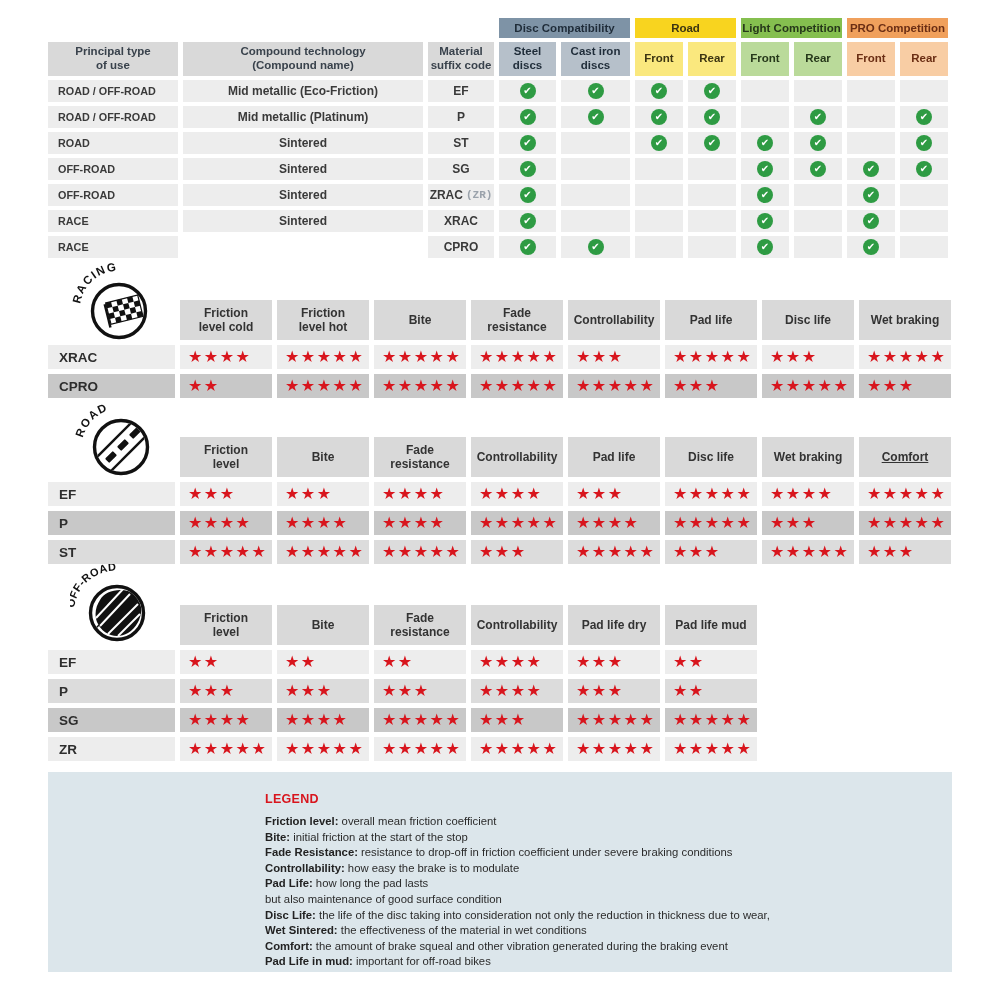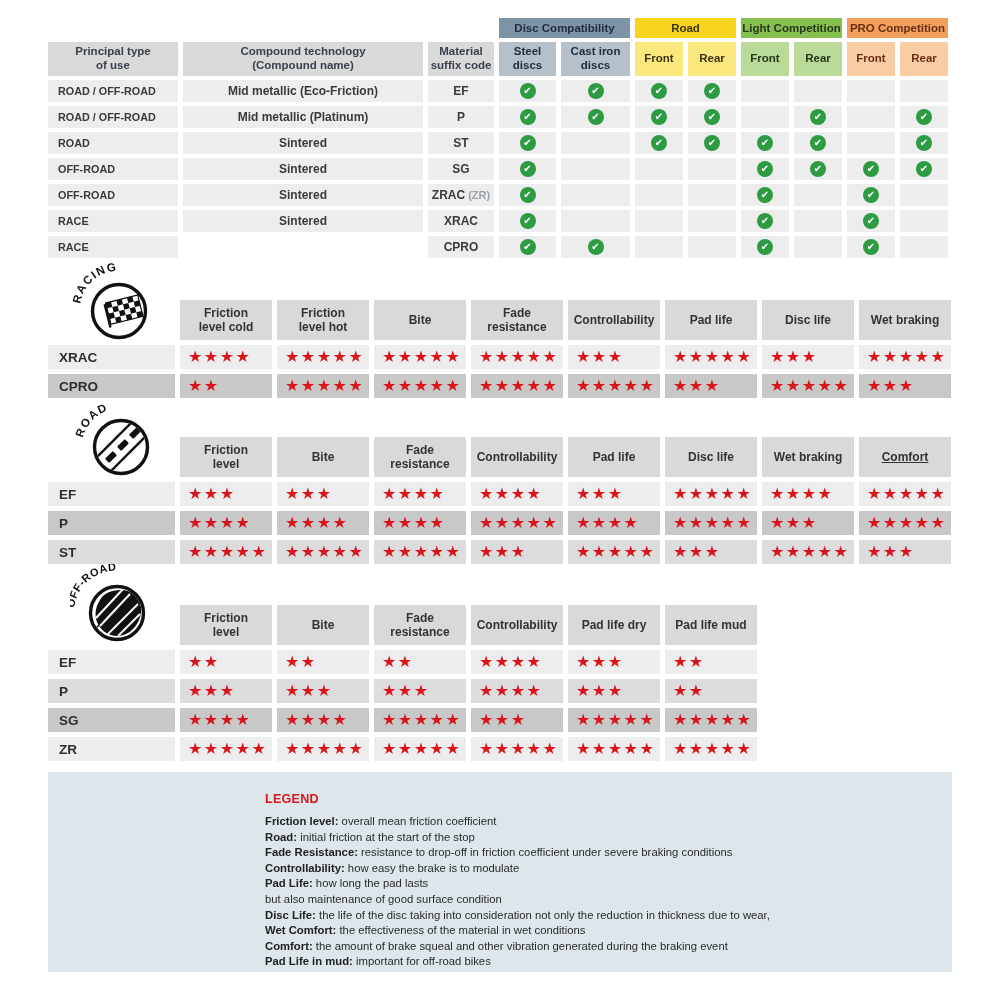--- a/index.html
+++ b/index.html
@@ -14,21 +14,21 @@
   .group-header{display:flex;align-items:center;justify-content:center;
     font-size:11.5px;font-weight:bold;}
   .th{background:#d9d9d9;display:flex;align-items:center;justify-content:center;
     font-size:11.5px;font-weight:bold;color:#39424c;}
   .lines{text-align:center;line-height:1.18;}
   .cell{background:#ededed;display:flex;align-items:center;justify-content:center;
     font-size:12px;font-weight:bold;color:#3a3a3a;}
   .use-cell{justify-content:flex-start;padding-left:10px;font-size:10.8px;}
   .check{width:16px;height:16px;border-radius:50%;color:#fff;font-size:10px;font-weight:bold;
     display:flex;align-items:center;justify-content:center;line-height:1;}
-  .note{color:#9aa2ab;margin-left:3px;font-size:11px;}
+  .note{color:#9aa2ab;margin-left:3px;font-size:11px;font-family:Liberation Mono, monospace;}
 
   
   .rating-grid{position:absolute;display:grid;column-gap:5px;row-gap:5px;}
   #racing-table{left:48px;top:300px;grid-template-columns:127px repeat(8,92px);grid-template-rows:40px repeat(2,24px);}
   #road-table{left:48px;top:437px;grid-template-columns:127px repeat(8,92px);grid-template-rows:40px repeat(3,24px);}
   #offroad-table{left:48px;top:605px;grid-template-columns:127px repeat(6,92px);grid-template-rows:40px repeat(4,24px);}
   .rt-th{background:#d9d9d9;display:flex;align-items:center;justify-content:center;
     font-size:12px;font-weight:bold;color:#333;}
   .rt-label{display:flex;align-items:center;padding-left:11px;font-weight:bold;font-size:13.5px;color:#2e2e2e;}
   .rt-cell{display:flex;align-items:center;padding-left:8px;}
@@ -567,26 +567,26 @@
       <div class="rt-cell" style="grid-area: 5 / 7; background: rgb(237, 237, 237);">
         <span class="stars" style="color: rgb(216, 21, 29);">★★★★★</span>
       </div>
     </div>
 
   <div class="legend">
     <div class="legend-inner">
       <p class="legend-title">LEGEND</p>
       <div>
           <p class="legend-line"><span class="term">Friction level: </span>overall mean friction coefficient</p>
-          <p class="legend-line"><span class="term">Road: </span>initial friction at the start of the stop</p>
+          <p class="legend-line"><span class="term">Bite: </span>initial friction at the start of the stop</p>
           <p class="legend-line"><span class="term">Fade Resistance: </span>resistance to drop-off in friction coefficient under severe braking conditions</p>
           <p class="legend-line"><span class="term">Controllability: </span>how easy the brake is to modulate</p>
           <p class="legend-line"><span class="term">Pad Life: </span>how long the pad lasts</p>
           <p class="legend-line">but also maintenance of good surface condition</p>
           <p class="legend-line"><span class="term">Disc Life: </span>the life of the disc taking into consideration not only the reduction in thickness due to wear,</p>
-          <p class="legend-line"><span class="term">Wet Comfort: </span>the effectiveness of the material in wet conditions</p>
+          <p class="legend-line"><span class="term">Wet Sintered: </span>the effectiveness of the material in wet conditions</p>
           <p class="legend-line"><span class="term">Comfort: </span>the amount of brake squeal and other vibration generated during the braking event</p>
           <p class="legend-line"><span class="term">Pad Life in mud: </span>important for off-road bikes</p>
         </div>
     </div>
   </div>
 
 </div>
 
 </body></html>

